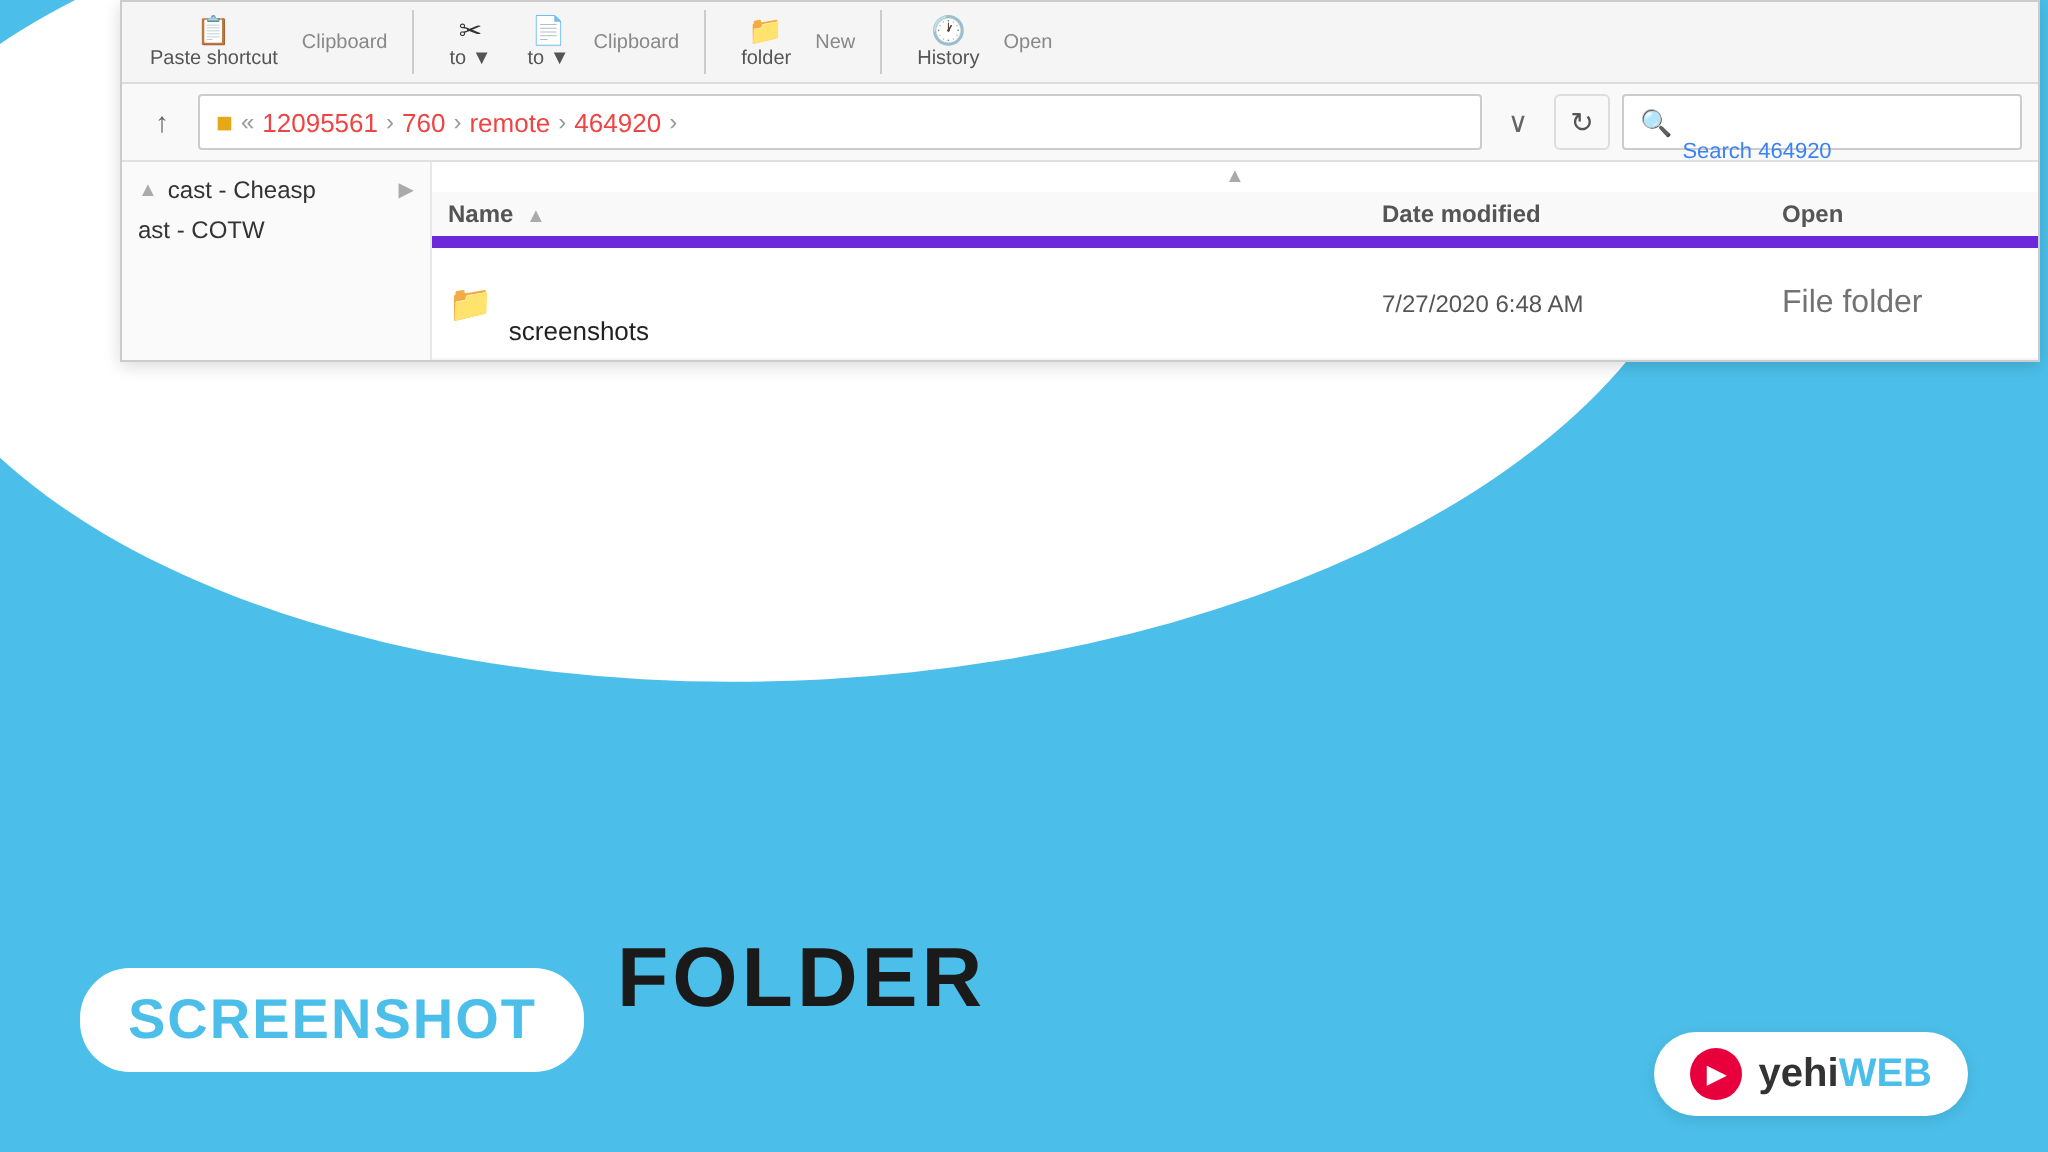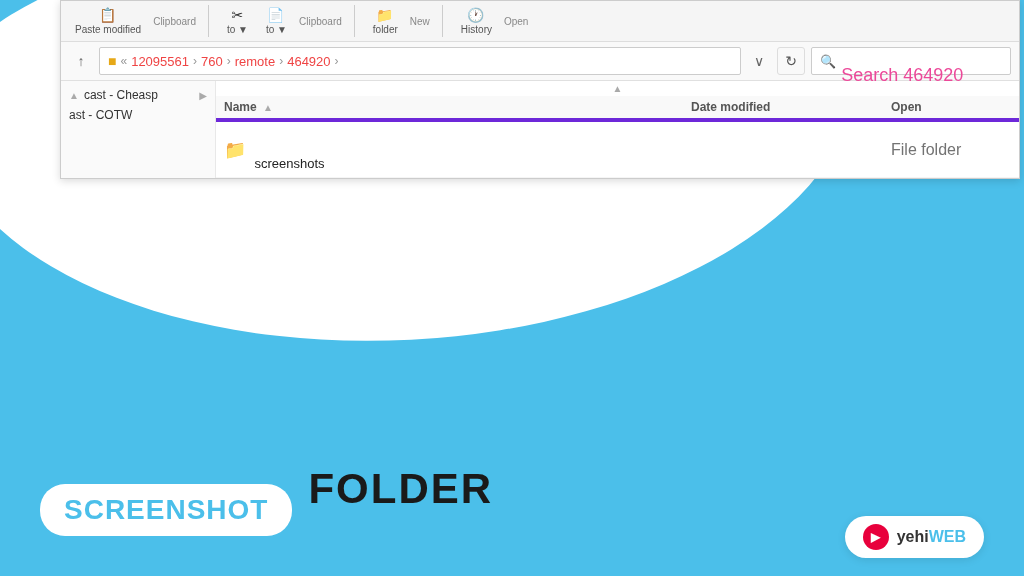--- a/index.html
+++ b/index.html
@@ -149,21 +149,21 @@
       background: white;
       border: 1px solid #ccc;
       border-radius: 2px;
       padding: 3px 8px;
       height: 28px;
       width: 200px;
     }
 
     .search-icon { color: #999; font-size: 13px; margin-right: 5px; }
 
-    .search-text { font-size: 18px; color: #ec4899; margin-top: 29px; }
+    .search-text { font-size: 11px; color: #3b82f6; margin-top: 29px; }
 
     
     .content-area {
       display: flex;
       background: white;
     }
 
     
     .left-nav {
       width: 155px;
@@ -186,21 +186,21 @@
     }
 
     
     .file-list {
       flex: 1;
       padding: 0;
     }
 
     .column-headers {
       display: flex;
-      border-bottom: 4px solid #6d28d9;
+      border-bottom: 6px solid #6d28d9;
       padding: 4px 8px;
       background: #f9f9f9;
       align-items: flex-end;
     }
 
     .col-header {
       font-size: 12px;
       color: #555;
       font-weight: 600;
     }
@@ -282,41 +282,41 @@
       border-radius: 50%;
       display: flex;
       align-items: center;
       justify-content: center;
       color: white;
       font-size: 12px;
       font-weight: bold;
     }
 
     .brand-name {
-      font-size: 16px;
+      font-size: 20px;
       font-weight: 800;
       color: #333;
     }
 
     .brand-web {
       color: #4bbfea;
     }
   </style>
 </head>
 <body>
 
 <div class="white-blob"></div>
 
 <div class="explorer-window">
 
   <div class="toolbar">
     <div class="toolbar-section">
       <div class="toolbar-btn">
         <span class="toolbar-icon">📋</span>
-        <span class="toolbar-label">Paste modified</span>
+        <span class="toolbar-label">Paste shortcut</span>
       </div>
       <span class="section-label">Clipboard</span>
     </div>
     <div class="toolbar-section">
       <div class="toolbar-btn">
         <span class="toolbar-icon">✂</span>
         <span class="toolbar-label">to ▼</span>
       </div>
       <div class="toolbar-btn">
         <span class="toolbar-icon">📄</span>
@@ -391,20 +391,21 @@
           <span>Date modified</span>
         </div>
         <div class="col-header col-type">
           <span>Open</span>
         </div>
       </div>
 
       <div class="file-row">
         <span class="file-icon">📁</span>
         <span class="file-name">screenshots</span>
+        <span class="file-date">7/27/2020 6:48 AM</span>
         <span class="file-type">File folder</span>
       </div>
     </div>
   </div>
 </div>
 
 <div class="bottom-area">
   <div class="title-area">
     <div class="screenshot-badge">
       <span>SCREENSHOT</span>

